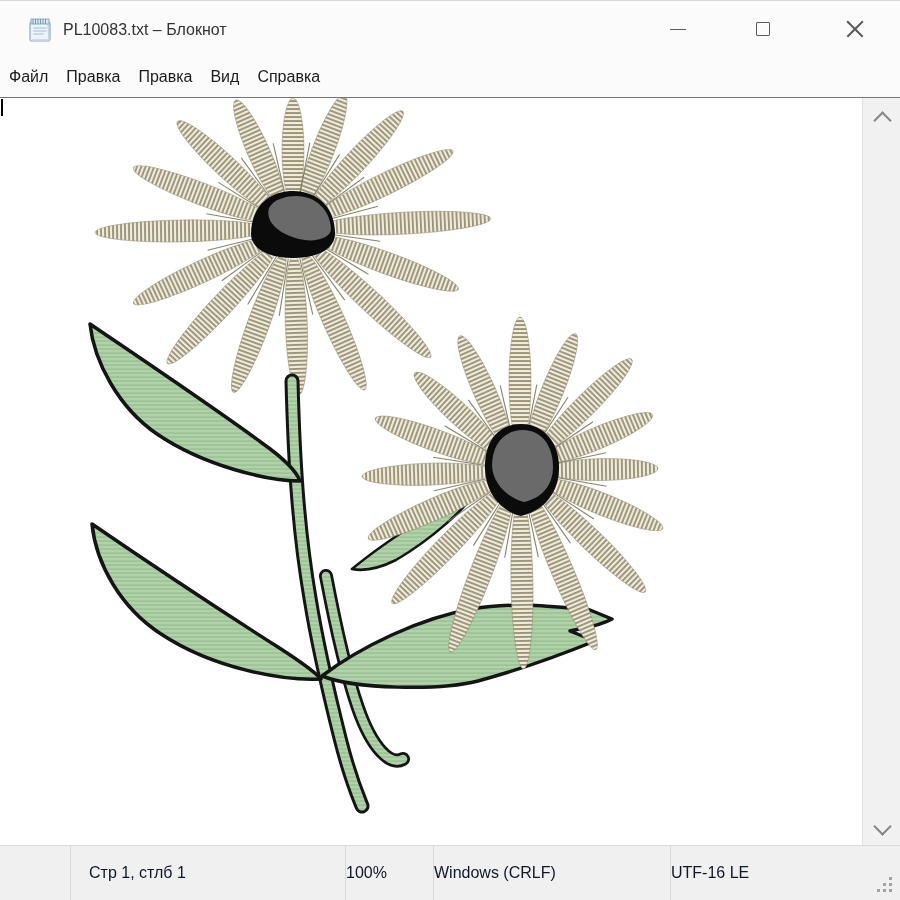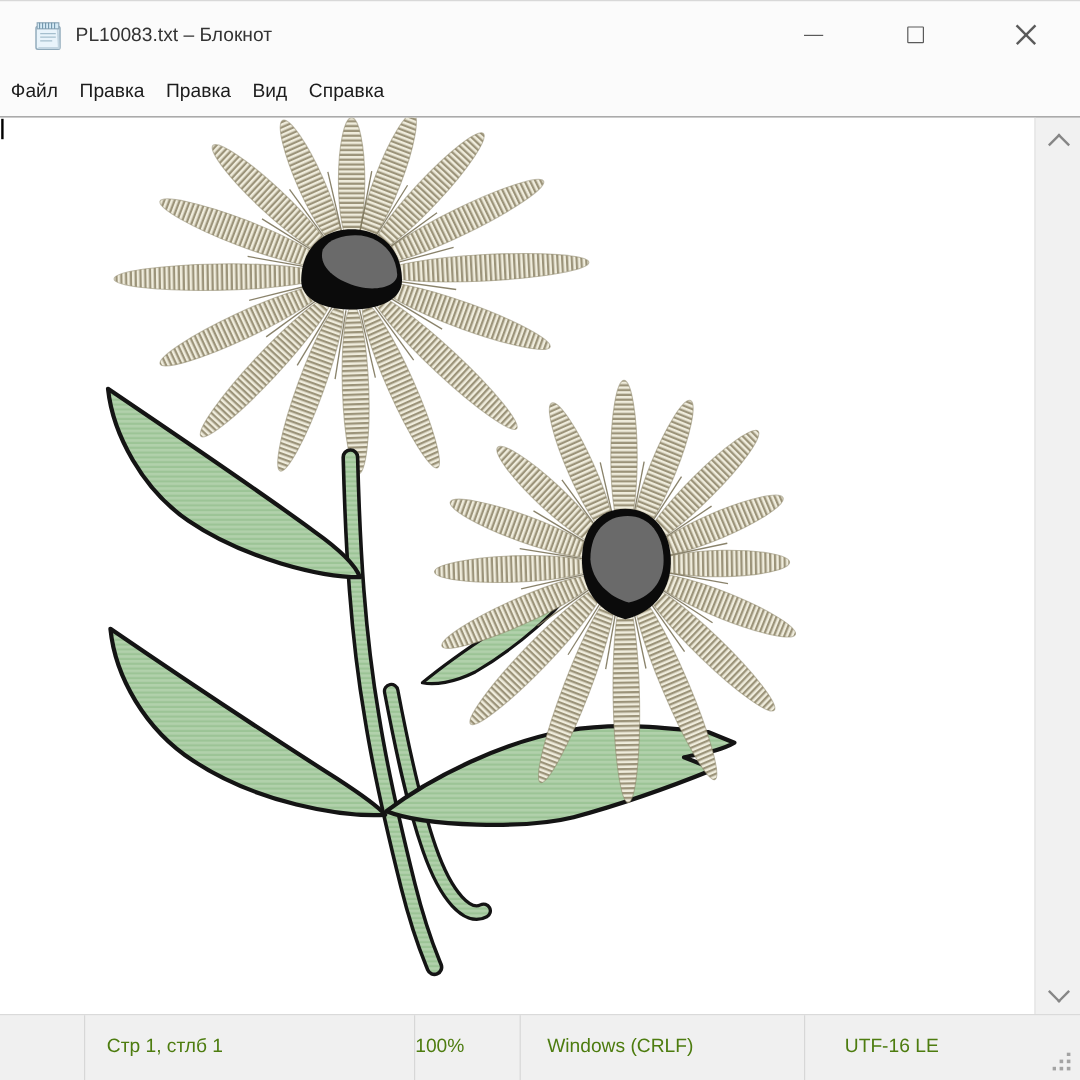--- a/index.html
+++ b/index.html
@@ -26,28 +26,28 @@
   .menu-item{font-size:16px;color:#1c1c1c;padding:0 9px;line-height:41px;white-space:nowrap;cursor:default;}
   
   .content{position:absolute;top:98px;left:0;width:862px;height:747px;background:#fff;overflow:hidden;}
   .caret{position:absolute;left:1px;top:1px;width:2px;height:17px;background:#000;}
   
   .scrollbar{position:absolute;top:98px;right:0;width:38px;height:747px;background:#f1f1f1;border-left:1px solid #e2e2e2;box-sizing:border-box;}
   .chev{position:absolute;left:13px;width:11px;height:11px;border-top:2.4px solid #868686;border-left:2.4px solid #868686;}
   .chev-up{top:16px;transform:rotate(45deg);}
   .chev-down{bottom:12px;transform:rotate(225deg);}
   
-  .statusbar{position:absolute;bottom:0;left:0;right:0;height:55px;background:#f0f0f0;border-top:1px solid #dadada;display:flex;font-size:16px;color:#4d7c0f;box-sizing:border-box;}
+  .statusbar{position:absolute;bottom:0;left:0;right:0;height:55px;background:#f0f0f0;border-top:1px solid #dadada;display:flex;font-size:16px;color:#0f172a;box-sizing:border-box;}
   .cell{display:flex;align-items:center;box-sizing:border-box;height:100%;}
   .cell + .cell{border-left:1px solid #d7d7d7;}
   .cell-spacer{width:70px;}
   .cell-cursor{width:275px;padding-left:18px;}
   .cell-zoom{width:88px;}
-  .cell-eol{width:237px;padding-left:22px;}
-  .cell-enc{flex:1;padding-left:33px;position:relative;}
+  .cell-eol{width:237px;}
+  .cell-enc{flex:1;padding-left:0;position:relative;}
   .grip{position:absolute;right:5px;bottom:5px;}
 </style>
 </head>
 <body>
 
 <div class="titlebar">
   <svg class="app-icon" viewBox="0 0 28 28">
     <rect x="4" y="6" width="20" height="19" rx="1.5" fill="#e9f4fb" stroke="#8fa9ba" stroke-width="1.2"></rect>
     <path d="M22,7 L23,24 L6,24" fill="none" stroke="#c3d6e2" stroke-width="1.5"></path>
     <rect x="5" y="3" width="18" height="5" fill="#d5eaf6" stroke="#8fa9ba" stroke-width="1"></rect>

